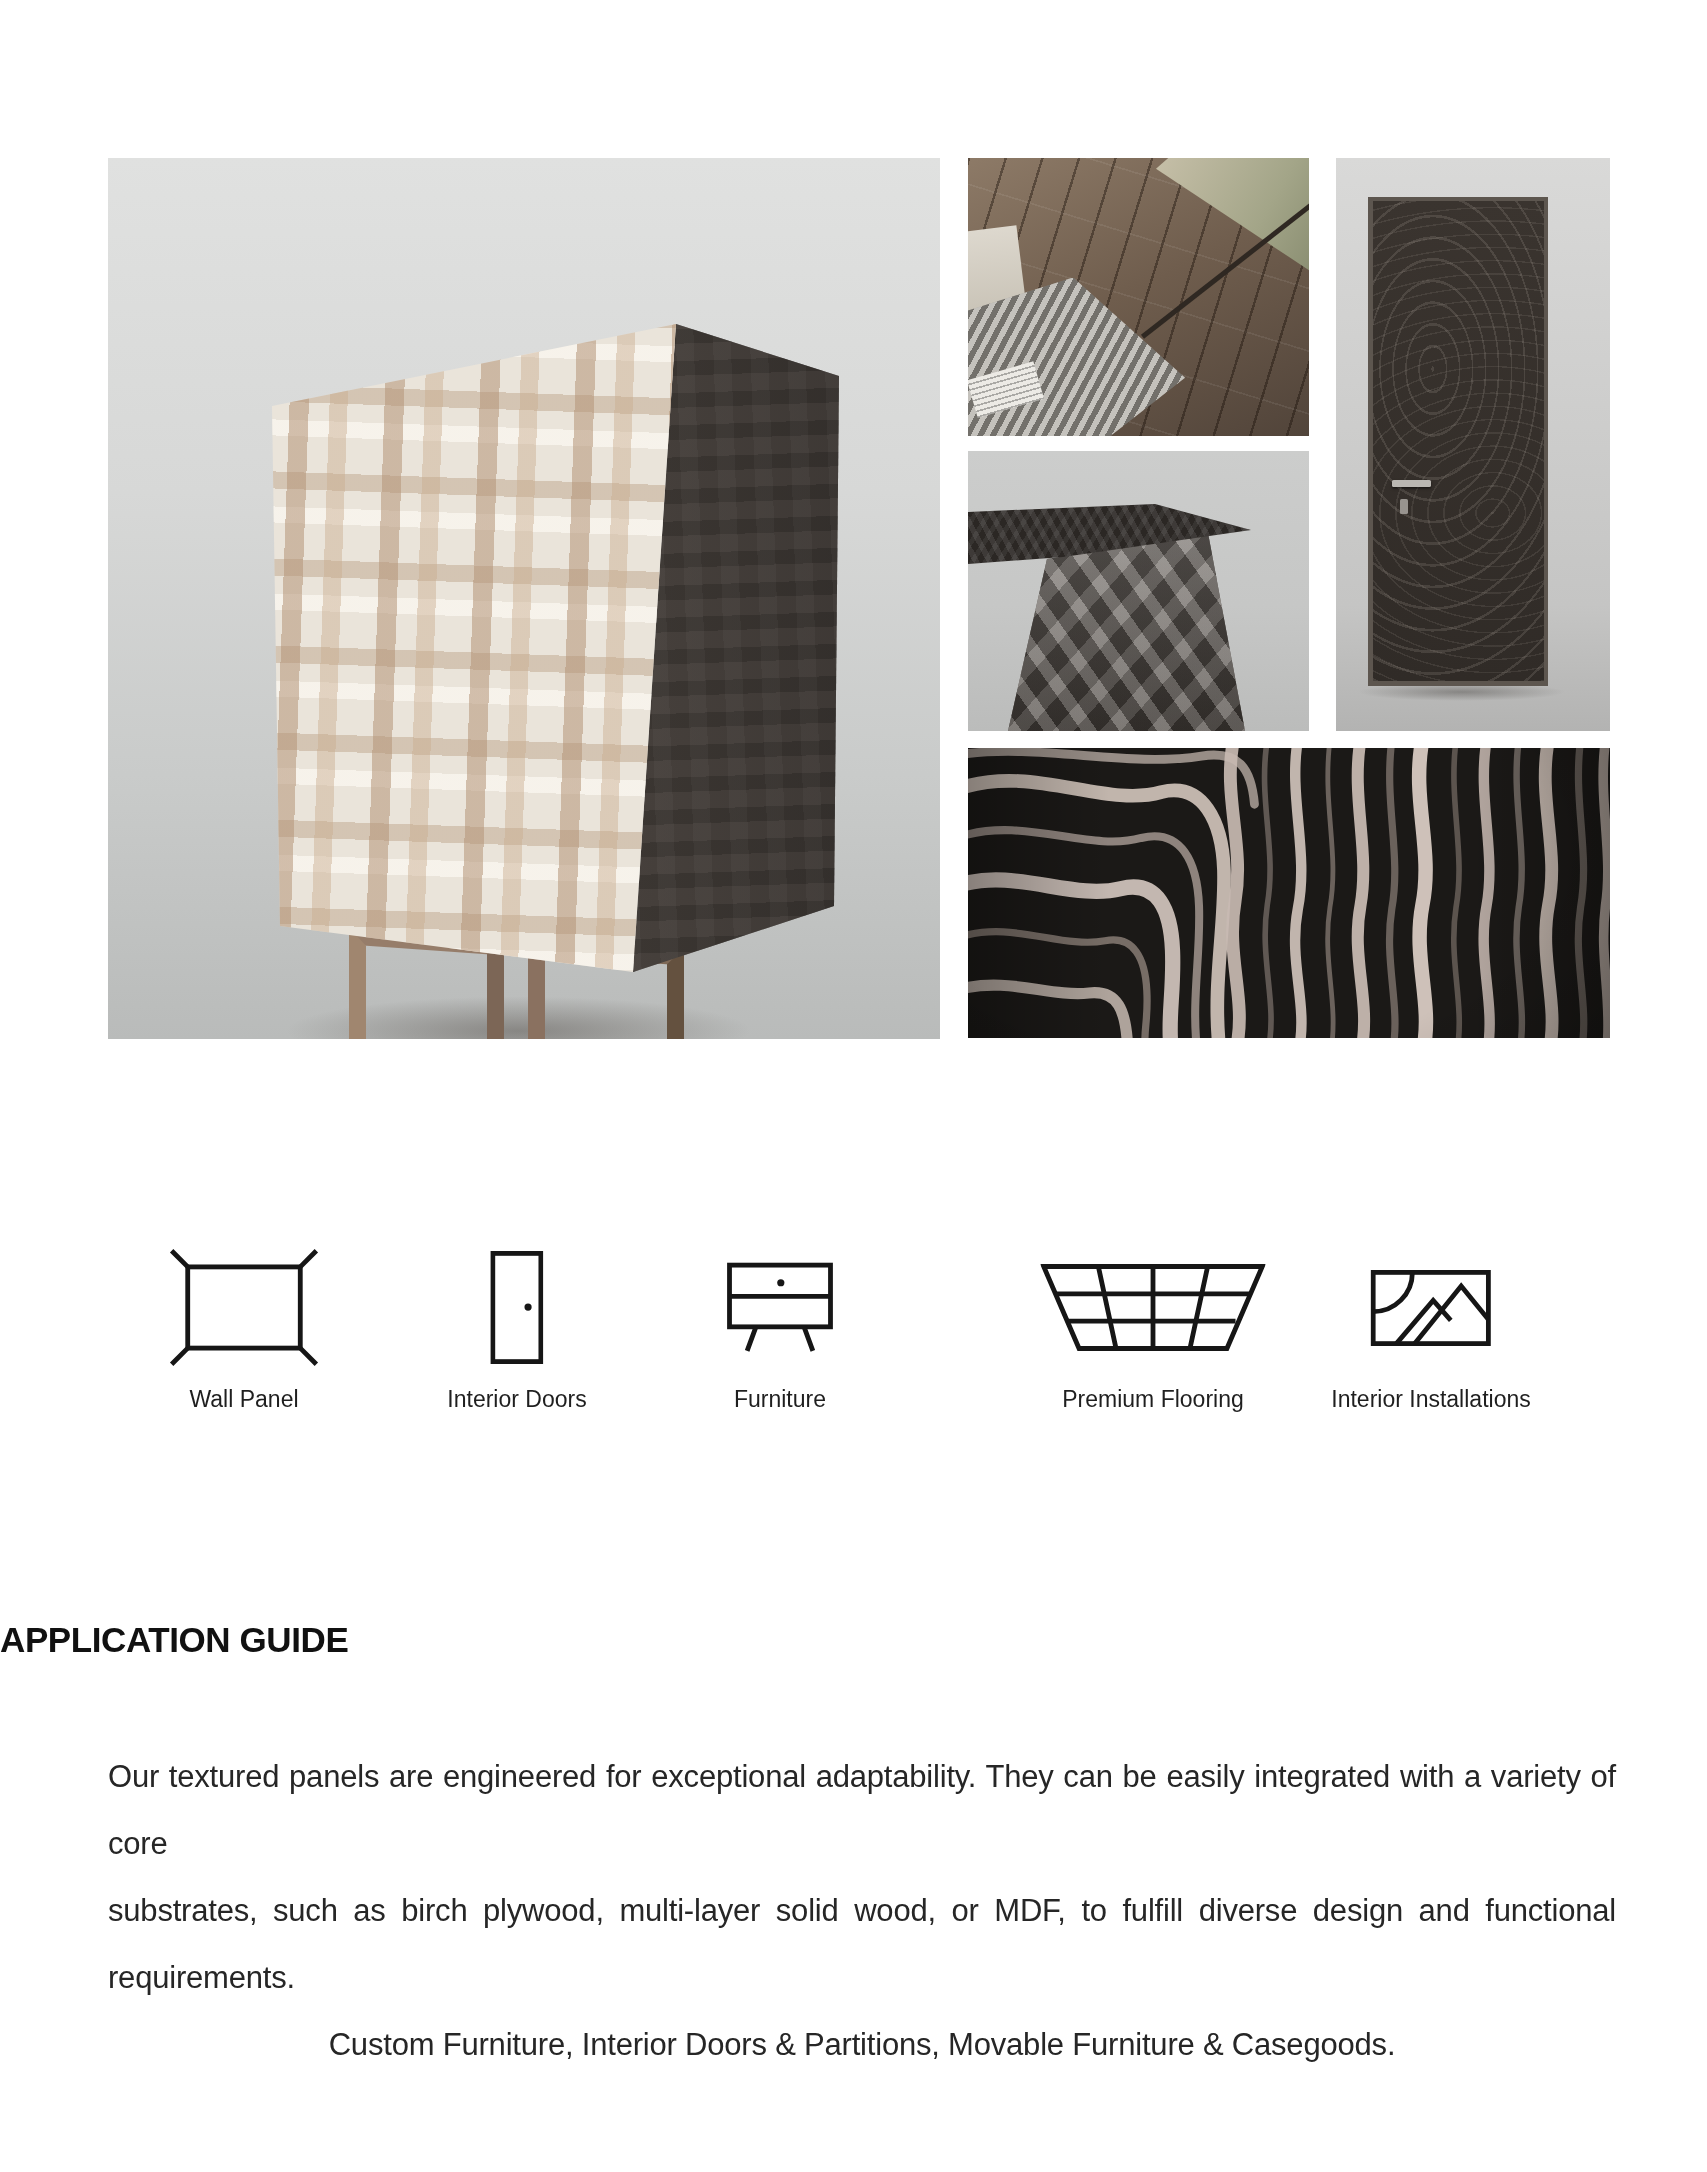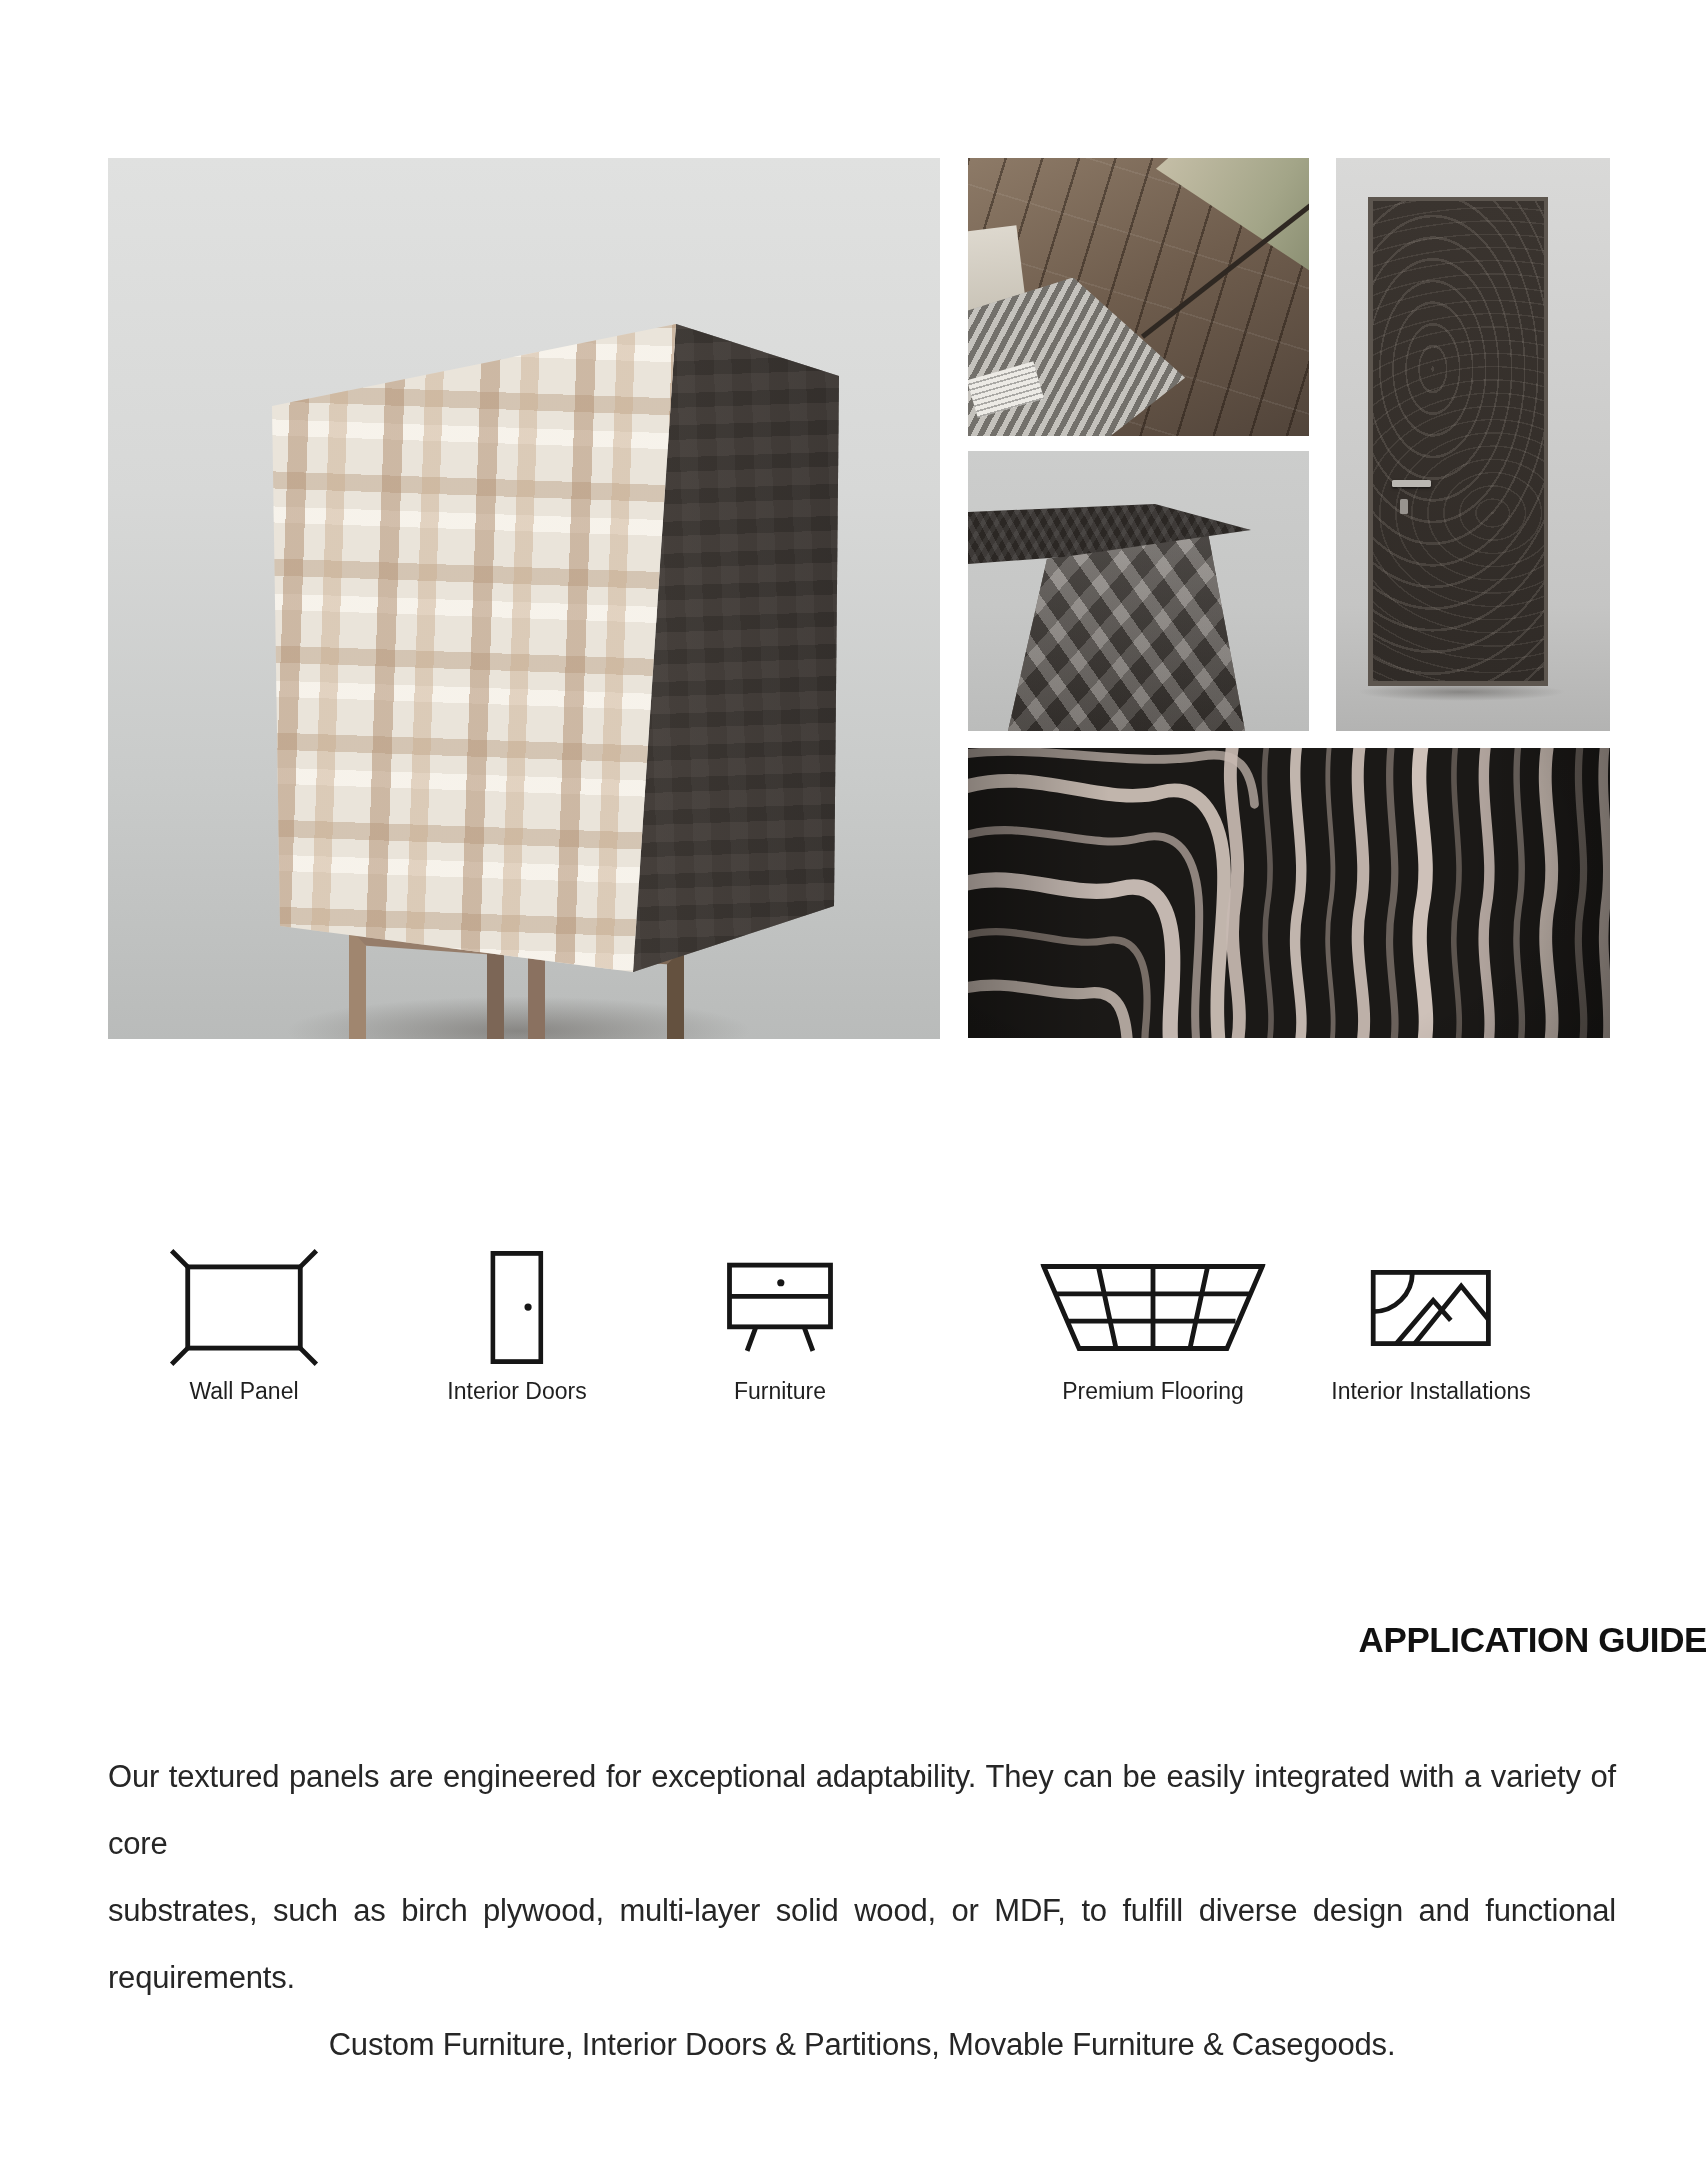--- a/index.html
+++ b/index.html
@@ -83,29 +83,29 @@
 
   #photo-wave{left:968px;top:748px;width:642px;height:290px;background:#1b1917;}
   #photo-wave svg{display:block;}
   .wave-shade{position:absolute;inset:0;
     background:
       radial-gradient(120% 170% at 40% 35%, rgba(0,0,0,0) 42%, rgba(0,0,0,.45) 100%),
       linear-gradient(90deg, rgba(0,0,0,.30) 0%, rgba(0,0,0,0) 22%, rgba(0,0,0,0) 78%, rgba(0,0,0,.28) 100%);}
 
   
   .app-item{position:absolute;top:1243px;transform:translateX(-50%);
-    display:flex;flex-direction:column;align-items:center;width:max-content;}
+    display:flex;flex-direction:column;align-items:center;width:max-content;gap:8px;}
   .app-icon-box{height:129px;display:flex;align-items:center;justify-content:center;}
   .app-label{margin-top:6.4px;font-size:23px;line-height:27px;color:#1f1f1f;}
   .ic{fill:none;stroke:#161616;stroke-width:6;}
   .ic-dot{fill:#161616;stroke:none;}
 
   
   .guide-title{position:absolute;left:0;top:1620px;width:1707px;
-    text-align:right;font-size:35px;font-weight:700;letter-spacing:-0.4px;color:#111111;}
+    text-align:left;font-size:35px;font-weight:700;letter-spacing:-0.4px;color:#111111;}
   .guide-par{position:absolute;left:108px;top:1743px;width:1508px;
     font-size:31px;line-height:67px;letter-spacing:-0.2px;color:#262626;}
   .pline{text-align:justify;text-align-last:justify;}
   .pline-last{text-align:center;}
 </style>
 </head>
 <body>
 
 <div class="page">
 

